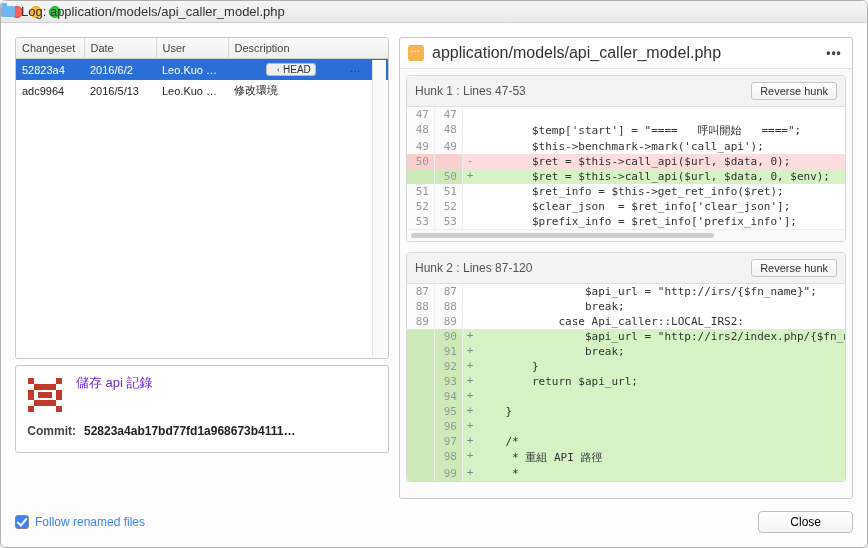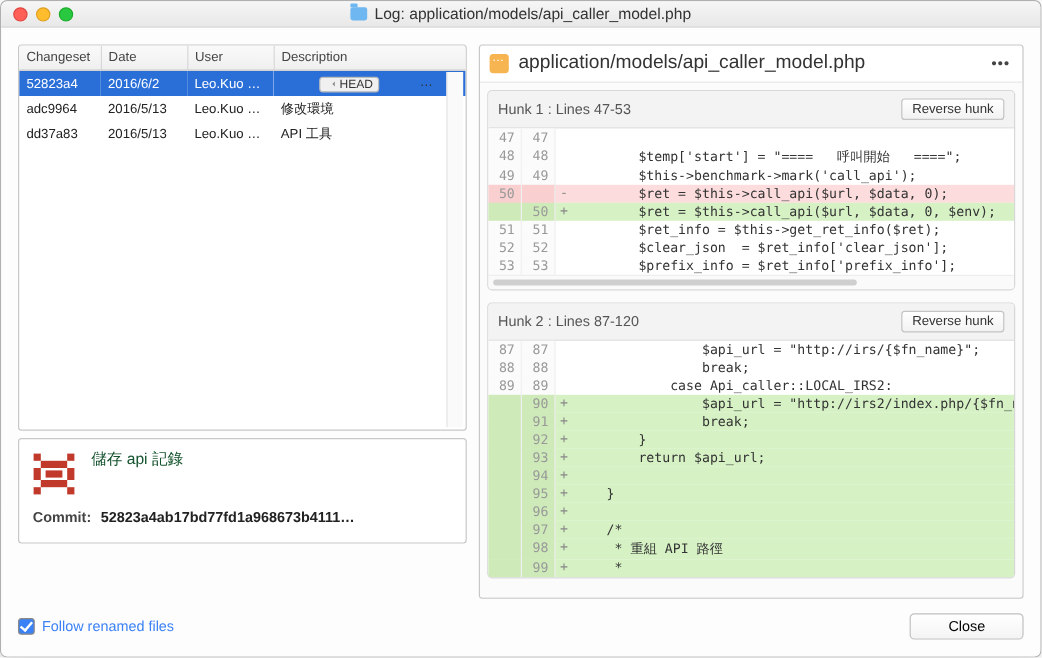--- a/index.html
+++ b/index.html
@@ -4,40 +4,40 @@
 <style>
   * { box-sizing: border-box; margin: 0; padding: 0; }
   body { font-family: -apple-system, "Helvetica Neue", Arial, sans-serif; font-size: 12px; background: #fff; }
   .window { width: 868px; height: 548px; border: 1px solid #b0b0b0; border-radius: 6px; overflow: hidden; display: flex; flex-direction: column; background: #fff; box-shadow: 0 8px 24px rgba(0,0,0,.2); }
   .titlebar { height: 24px; background: linear-gradient(#f6f6f6,#e8e8e8); border-bottom: 1px solid #d0d0d0; display: flex; align-items: center; position: relative; }
   .traffic { display: flex; gap: 7px; padding-left: 10px; }
   .dot { width: 12px; height: 12px; border-radius: 50%; }
   .dot.red { background: #ff5f57; border: 1px solid #e24640; }
   .dot.yel { background: #ffbd2e; border: 1px solid #dfa023; }
   .dot.grn { background: #28c940; border: 1px solid #1dad2b; }
-  .title { position: absolute; left: 0; right: 0; text-align: center; font-size: 13px; color: #333; display: flex; justify-content: center; align-items: center; gap: 6px; pointer-events:none;}
+  .title { position: absolute; left: 0; right: 0; text-align: center; font-size: 13px; color: #333; display: flex; justify-content: flex-start; align-items: center; gap: 6px; pointer-events:none;}
   .folder-icon { width: 14px; height: 11px; background: #6fb7f0; border-radius: 2px; position: relative; }
   .folder-icon::before { content:""; position:absolute; top:-3px; left:0; width:6px; height:3px; background:#6fb7f0; border-radius:1px 1px 0 0;}
   .body { flex: 1; display: flex; flex-direction: column; padding: 14px; gap: 8px; background: #fdfdfd; }
   .main { flex: 1; display: flex; gap: 10px; min-height: 0; }
   .left { width: 374px; display: flex; flex-direction: column; gap: 6px; min-height: 0; }
   .commits { border: 1px solid #c8c8c8; border-radius: 3px; background: #fff; overflow: hidden; display:flex; flex-direction:column; height: 322px; position: relative;}
   table { border-collapse: collapse; width: 100%; table-layout: fixed; }
   th { text-align: left; font-weight: 400; font-size: 11px; color: #444; padding: 4px 6px; background: linear-gradient(#fafafa,#efefef); border-right: 1px solid #d8d8d8; border-bottom: 1px solid #d0d0d0; }
   th:last-child { border-right:none; }
   td { padding: 3px 6px; font-size: 11px; color: #222; white-space: nowrap; overflow: hidden; text-overflow: ellipsis; }
   tr.selected td { background: #2a6fd8; color: #fff; }
   .badge { display:inline-block; background:#f0f0f0; border:1px solid #bbb; border-radius:3px; padding:0 4px; font-size:10px; color:#333; margin-right:2px;margin-left:32px;}
   .badge-icon { display:inline-block; width:10px; height:10px; vertical-align:middle; margin-right:2px;}
   .scrolly { position:absolute; right:2px; top:22px; bottom:2px; width:14px; background:#fafafa; border-left:1px solid #e4e4e4;}
   .commit-detail { border:1px solid #c8c8c8; border-radius:3px; background:#fff; padding:8px; display:flex; flex-direction:column; gap:8px; height:88px;}
   .detail-top { display:flex; gap:10px; align-items:flex-start;}
   .avatar { width:42px; height:42px; flex:none; }
   .avatar svg { width:100%; height:100%; }
-  .detail-msg { font-size:13px; color:#14532d;}
+  .detail-msg { font-size:13px; color:#6d28d9;}
   .detail-row { display:flex; gap:8px; font-size:12px; color:#222;font-weight:bold;}
   .detail-row .lbl { width:52px; text-align:right; color:#444;}
   .detail-row .val { flex:1; white-space:nowrap; overflow:hidden; text-overflow:ellipsis;}
   .right { flex:1; border:1px solid #c8c8c8; border-radius:3px; background:#fff; display:flex; flex-direction:column; min-height:0; overflow:hidden;}
   .filebar { display:flex; align-items:center; padding:6px 8px; gap:8px; border-bottom:1px solid #e4e4e4;}
   .file-icon { width:16px; height:16px; background:#f7b551; border-radius:3px; position:relative; flex:none;}
   .file-icon::after{content:"…"; position:absolute; top:-2px; left:2px; color:#fff; font-size:10px; letter-spacing:-1px;}
   .filepath { flex:1; font-size:16px; color:#333;}
   .more { width:20px; text-align:center; color:#444; font-weight:bold; letter-spacing:1px; cursor:pointer;}
   .diff-scroll { flex:1; overflow:auto; background:#fbfbfb; padding:6px;}
@@ -111,26 +111,20 @@
                         <circle cx="7" cy="7" r="2" fill="#888"></circle>
                         <path d="M3 3v2a2 2 0 002 2h2" stroke="#888" fill="none"></path>
                       </svg>master</span><span> 儲存…</span></td>
                 </tr>
                 <tr>
                   <td>adc9964</td>
                   <td>2016/5/13</td>
                   <td>Leo.Kuo &lt;…</td>
                   <td>修改環境</td>
                 </tr>
-                <tr>
-                  <td>dd37a83</td>
-                  <td>2016/5/13</td>
-                  <td>Leo.Kuo &lt;…</td>
-                  <td>API 工具</td>
-                </tr>
               </tbody>
           </table>
           <div class="scrolly"></div>
         </div>
 
         <div class="commit-detail">
           <div class="detail-top">
             <div class="avatar">
               <svg viewBox="0 0 42 42">
                   <rect width="42" height="42" fill="#fff"></rect>

